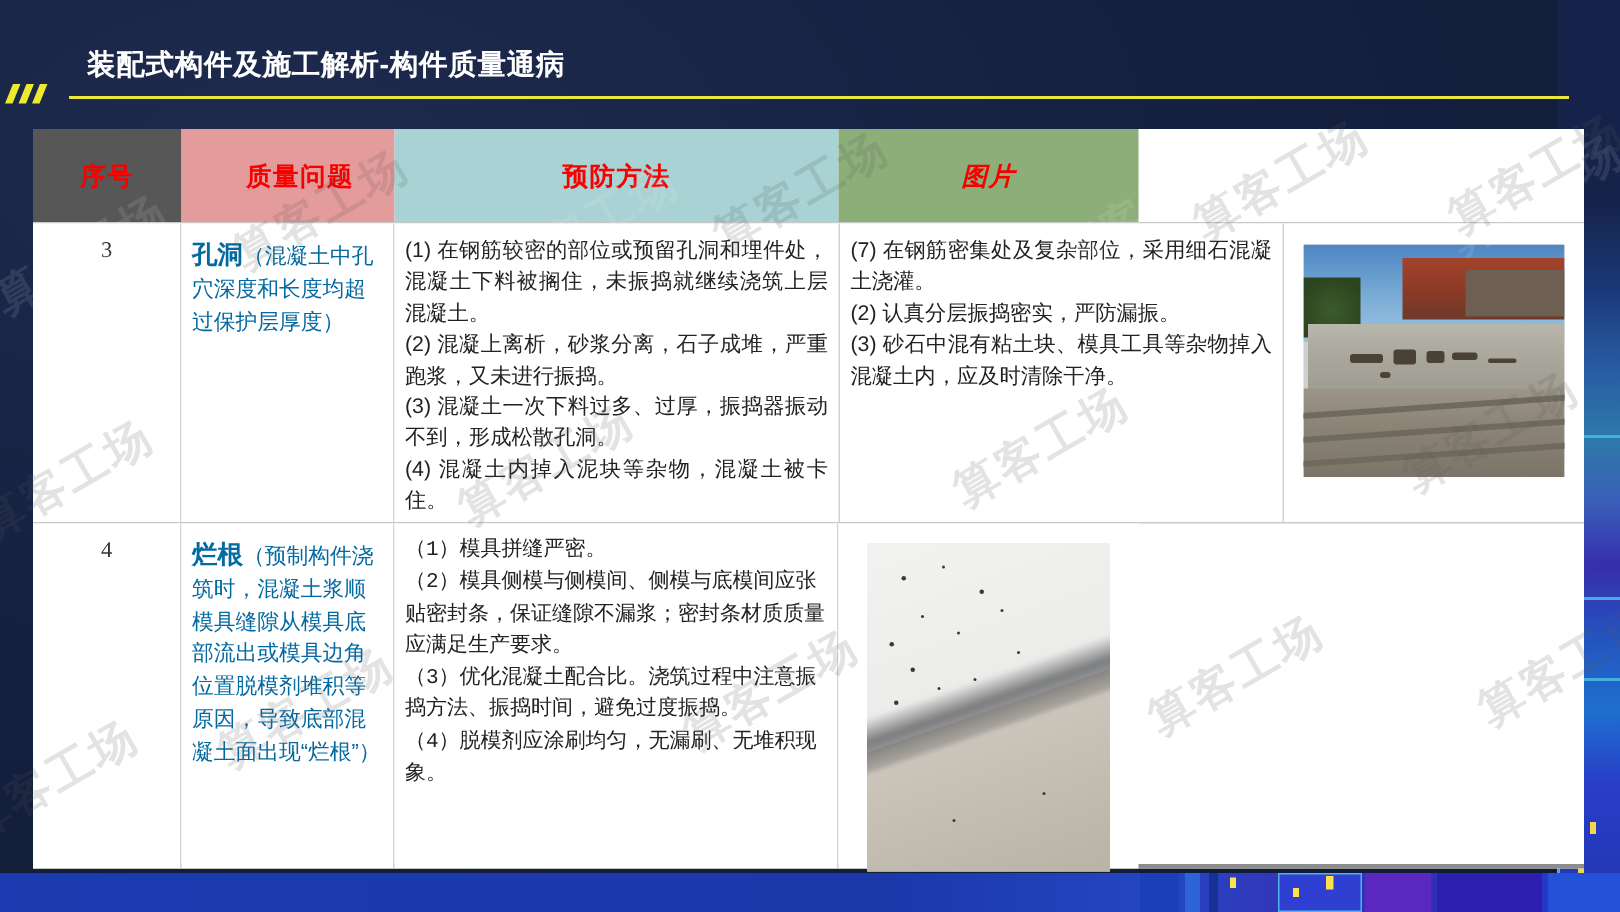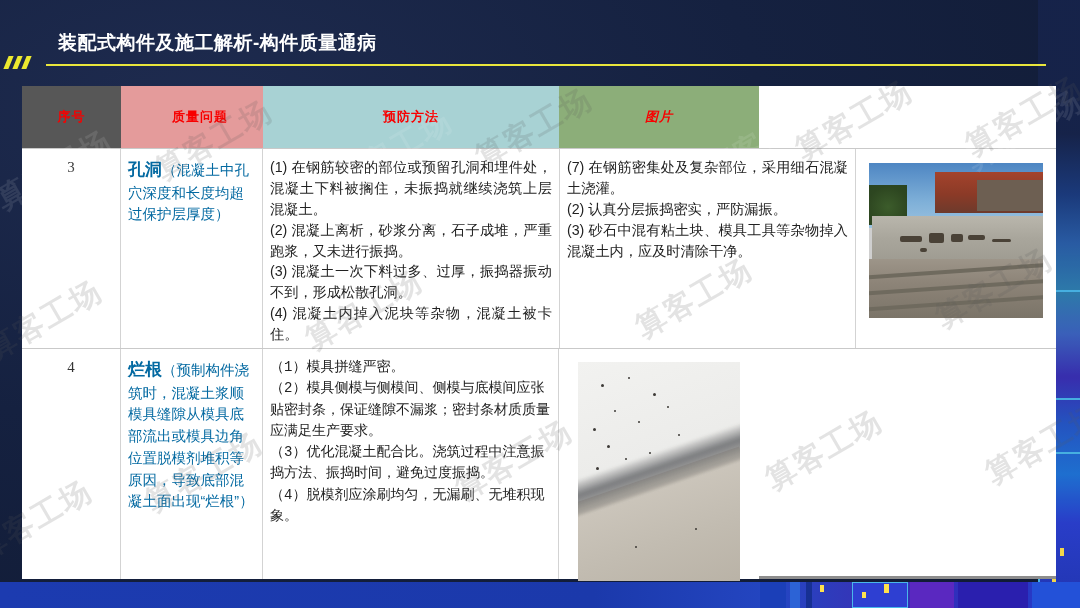--- a/index.html
+++ b/index.html
@@ -52,21 +52,21 @@
   .table{
     position:absolute;left:22px;top:86px;width:1034px;height:493px;
     background:#ffffff;box-sizing:border-box;
     border-bottom:3px solid #8d8d8d;
   }
   .row{display:flex;width:100%;box-sizing:border-box;}
   .hdr{height:62px;}
   .cell{box-sizing:border-box;position:relative;}
   .hdr .cell{
     display:flex;align-items:center;justify-content:center;
-    color:#f80000;font-size:13px;font-weight:bold;letter-spacing:1px;
+    color:#f80000;font-size:17px;font-weight:bold;letter-spacing:1px;
   }
   .c-no   {width:99px;}
   .c-prob {width:142px;padding-left:16px;}
   .c-cause{width:297px;}
   .c-prev {width:296px;}
   .c-img  {width:200px;}
 
   .hdr .c-no   {background:#575757;}
   .hdr .c-prob {background:#e49b9b;}
   .hdr .c-cause{background:#e3c2bd;}

